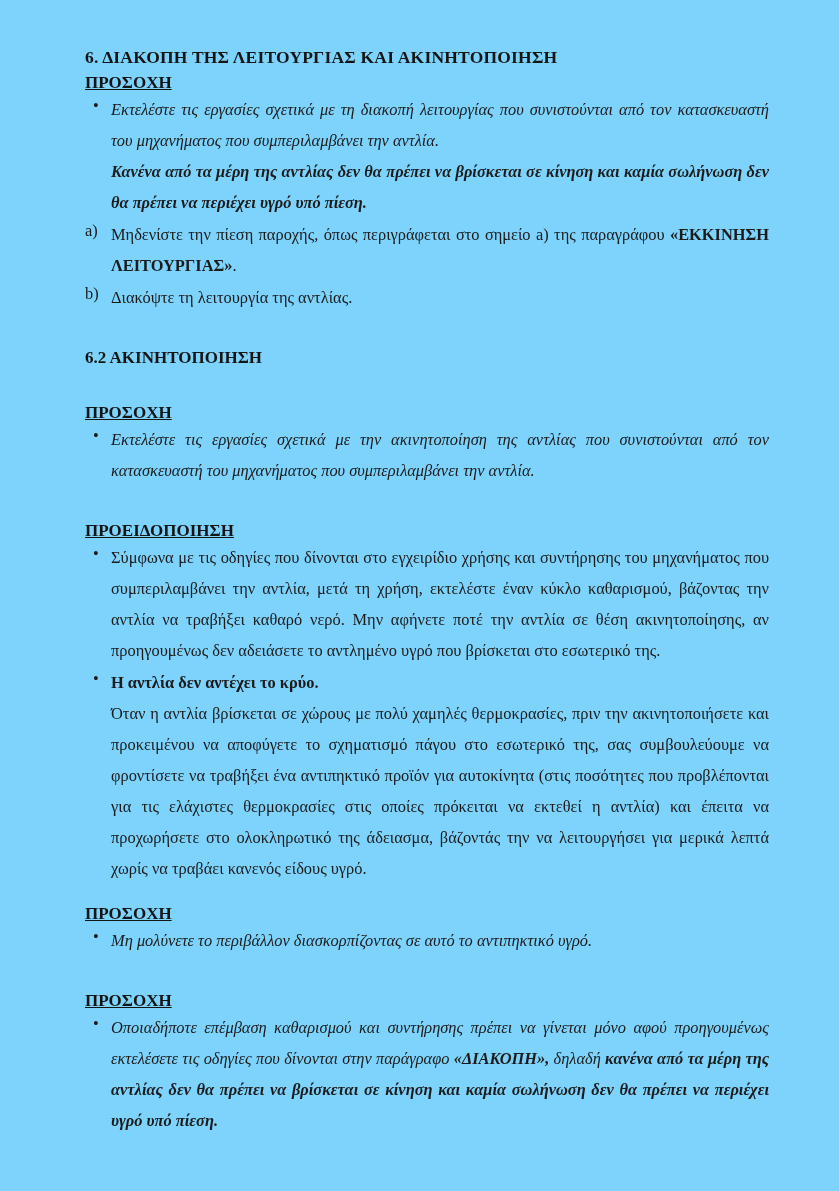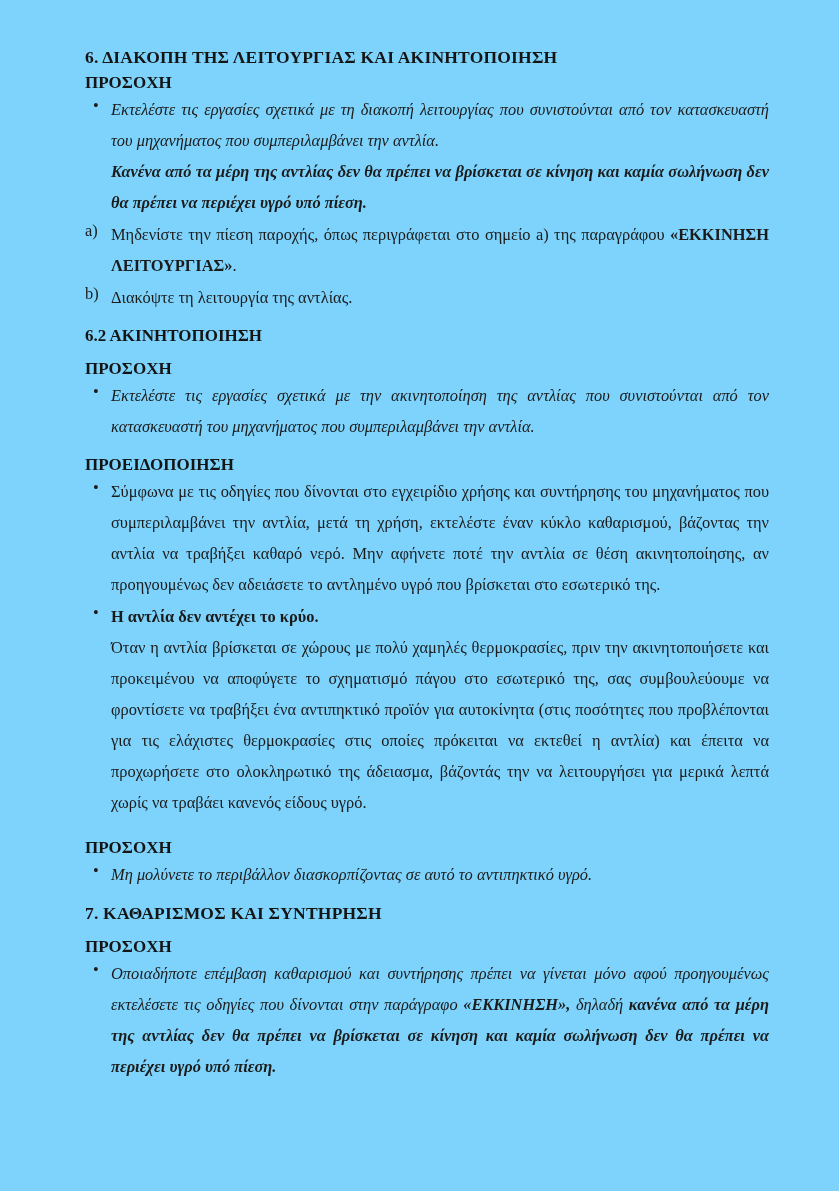--- a/index.html
+++ b/index.html
@@ -26,22 +26,23 @@
     font-size: 17px;
     font-weight: bold;
     color: #151515;
     margin-top: 24px;
   }
   .h3 {
     font-size: 17px;
     font-weight: bold;
     color: #151515;
     margin-top: 5px;
+    text-decoration: underline;
   }
-  .mt-lg { margin-top: 13px; }
+  .mt-lg { margin-top: 35px; }
   .mt-md { margin-top: 20px; }
   p.body {
     font-size: 16.4px;
     line-height: 31px;
     text-align: justify;
     color: #1b1b1b;
   }
   .li {
     position: relative;
     padding-left: 26px;
@@ -104,21 +105,20 @@
     <p class="body bold">Η αντλία δεν αντέχει το κρύο.</p>
     <p class="body">Όταν η αντλία βρίσκεται σε χώρους με πολύ χαμηλές θερμοκρασίες, πριν την ακινητοποιήσετε και προκειμένου να αποφύγετε το σχηματισμό πάγου στο εσωτερικό της, σας συμβουλεύουμε να φροντίσετε να τραβήξει ένα αντιπηκτικό προϊόν για αυτοκίνητα (στις ποσότητες που προβλέπονται για τις ελάχιστες θερμοκρασίες στις οποίες πρόκειται να εκτεθεί η αντλία) και έπειτα να προχωρήσετε στο ολοκληρωτικό της άδειασμα, βάζοντάς την να λειτουργήσει για μερικά λεπτά χωρίς να τραβάει κανενός είδους υγρό.</p>
   </div>
 
   <h3 class="h3 mt-md">ΠΡΟΣΟΧΗ</h3>
   <div class="li">
     <span class="marker">•</span>
     <p class="body italic">Μη μολύνετε το περιβάλλον διασκορπίζοντας σε αυτό το αντιπηκτικό υγρό.</p>
   </div>
 
-  <h1 class="h1 mt-lg">7. ΚΑΘΑΡΙΣΜΟΣ ΚΑΙ ΣΥΝΤΗΡΗΣΗ</h1>
 
   <h3 class="h3 mt-lg">ΠΡΟΣΟΧΗ</h3>
   <div class="li">
     <span class="marker">•</span>
-    <p class="body italic"><span>Οποιαδήποτε επέμβαση καθαρισμού και συντήρησης πρέπει να γίνεται μόνο αφού προηγουμένως εκτελέσετε τις οδηγίες που δίνονται στην παράγραφο </span><span class="bi">«ΕΚΚΙΝΗΣΗ»,</span><span> δηλαδή </span><span class="bi">κανένα από τα μέρη της αντλίας δεν θα πρέπει να βρίσκεται σε κίνηση και καμία σωλήνωση δεν θα πρέπει να περιέχει υγρό υπό πίεση.</span></p>
+    <p class="body italic"><span>Οποιαδήποτε επέμβαση καθαρισμού και συντήρησης πρέπει να γίνεται μόνο αφού προηγουμένως εκτελέσετε τις οδηγίες που δίνονται στην παράγραφο </span><span class="bi">«ΔΙΑΚΟΠΗ»,</span><span> δηλαδή </span><span class="bi">κανένα από τα μέρη της αντλίας δεν θα πρέπει να βρίσκεται σε κίνηση και καμία σωλήνωση δεν θα πρέπει να περιέχει υγρό υπό πίεση.</span></p>
   </div>
 
 </div>
 
 </body></html>

